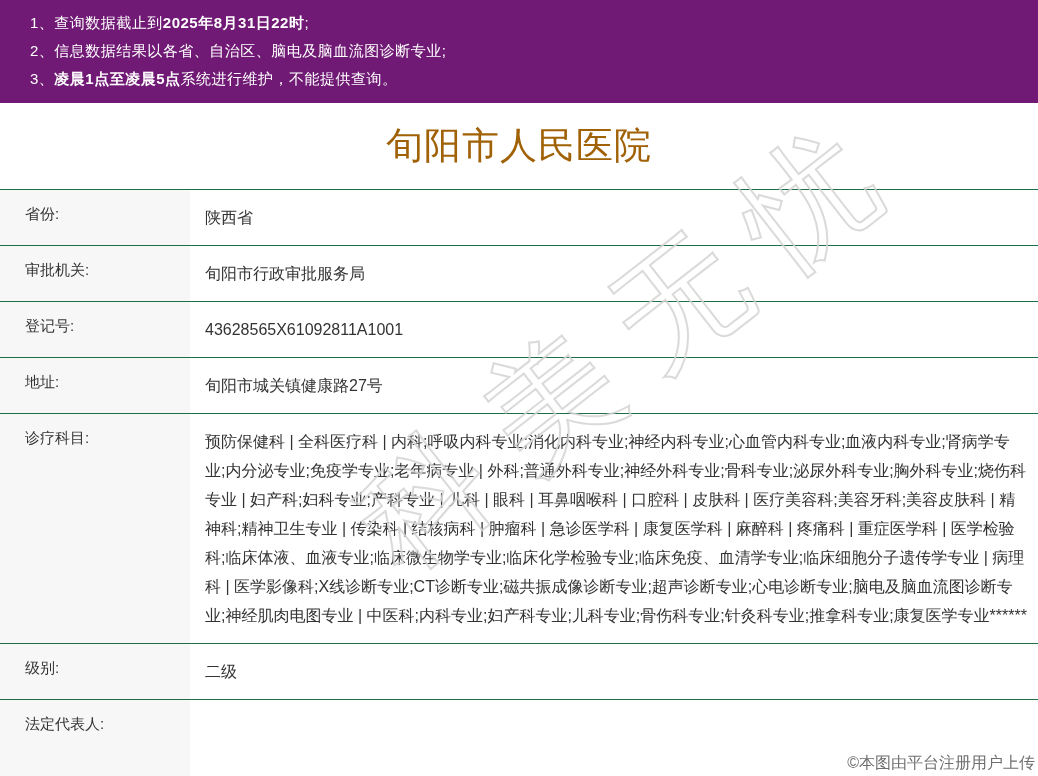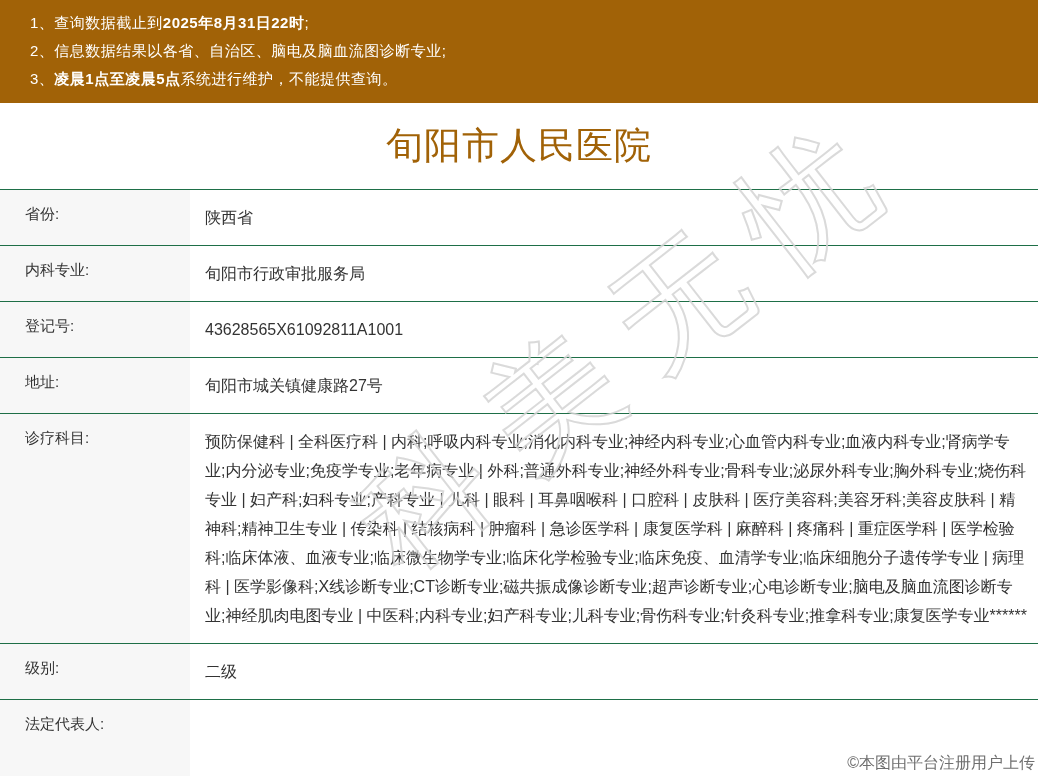--- a/index.html
+++ b/index.html
@@ -1,21 +1,21 @@
 <!DOCTYPE html>
 <html><head>
 <meta charset="utf-8">
 <style>
   * { margin: 0; padding: 0; box-sizing: border-box; }
   html, body { width: 1038px; height: 776px; overflow: hidden; background: #fff; }
   body { font-family: "Liberation Sans", "DejaVu Sans", sans-serif; color: #333; position: relative; }
 
   
   .notice-bar {
-    background: #a16207;
+    background: #701a75;
     color: #fff;
     padding: 9px 0 10px 0;
     height: 103px;
   }
   .notice-item {
     padding-left: 30px;
     font-size: 15px;
     line-height: 28px;
     letter-spacing: 0.5px;
   }
@@ -130,21 +130,21 @@
 <div class="title-wrap">
   <div class="page-title">旬阳市人民医院</div>
 </div>
 
 <div class="info-table">
   <div class="info-row">
     <div class="info-label">省份:</div>
     <div class="info-value">陕西省</div>
   </div>
   <div class="info-row">
-    <div class="info-label">内科专业:</div>
+    <div class="info-label">审批机关:</div>
     <div class="info-value">旬阳市行政审批服务局</div>
   </div>
   <div class="info-row">
     <div class="info-label">登记号:</div>
     <div class="info-value">43628565X61092811A1001</div>
   </div>
   <div class="info-row">
     <div class="info-label">地址:</div>
     <div class="info-value">旬阳市城关镇健康路27号</div>
   </div>

